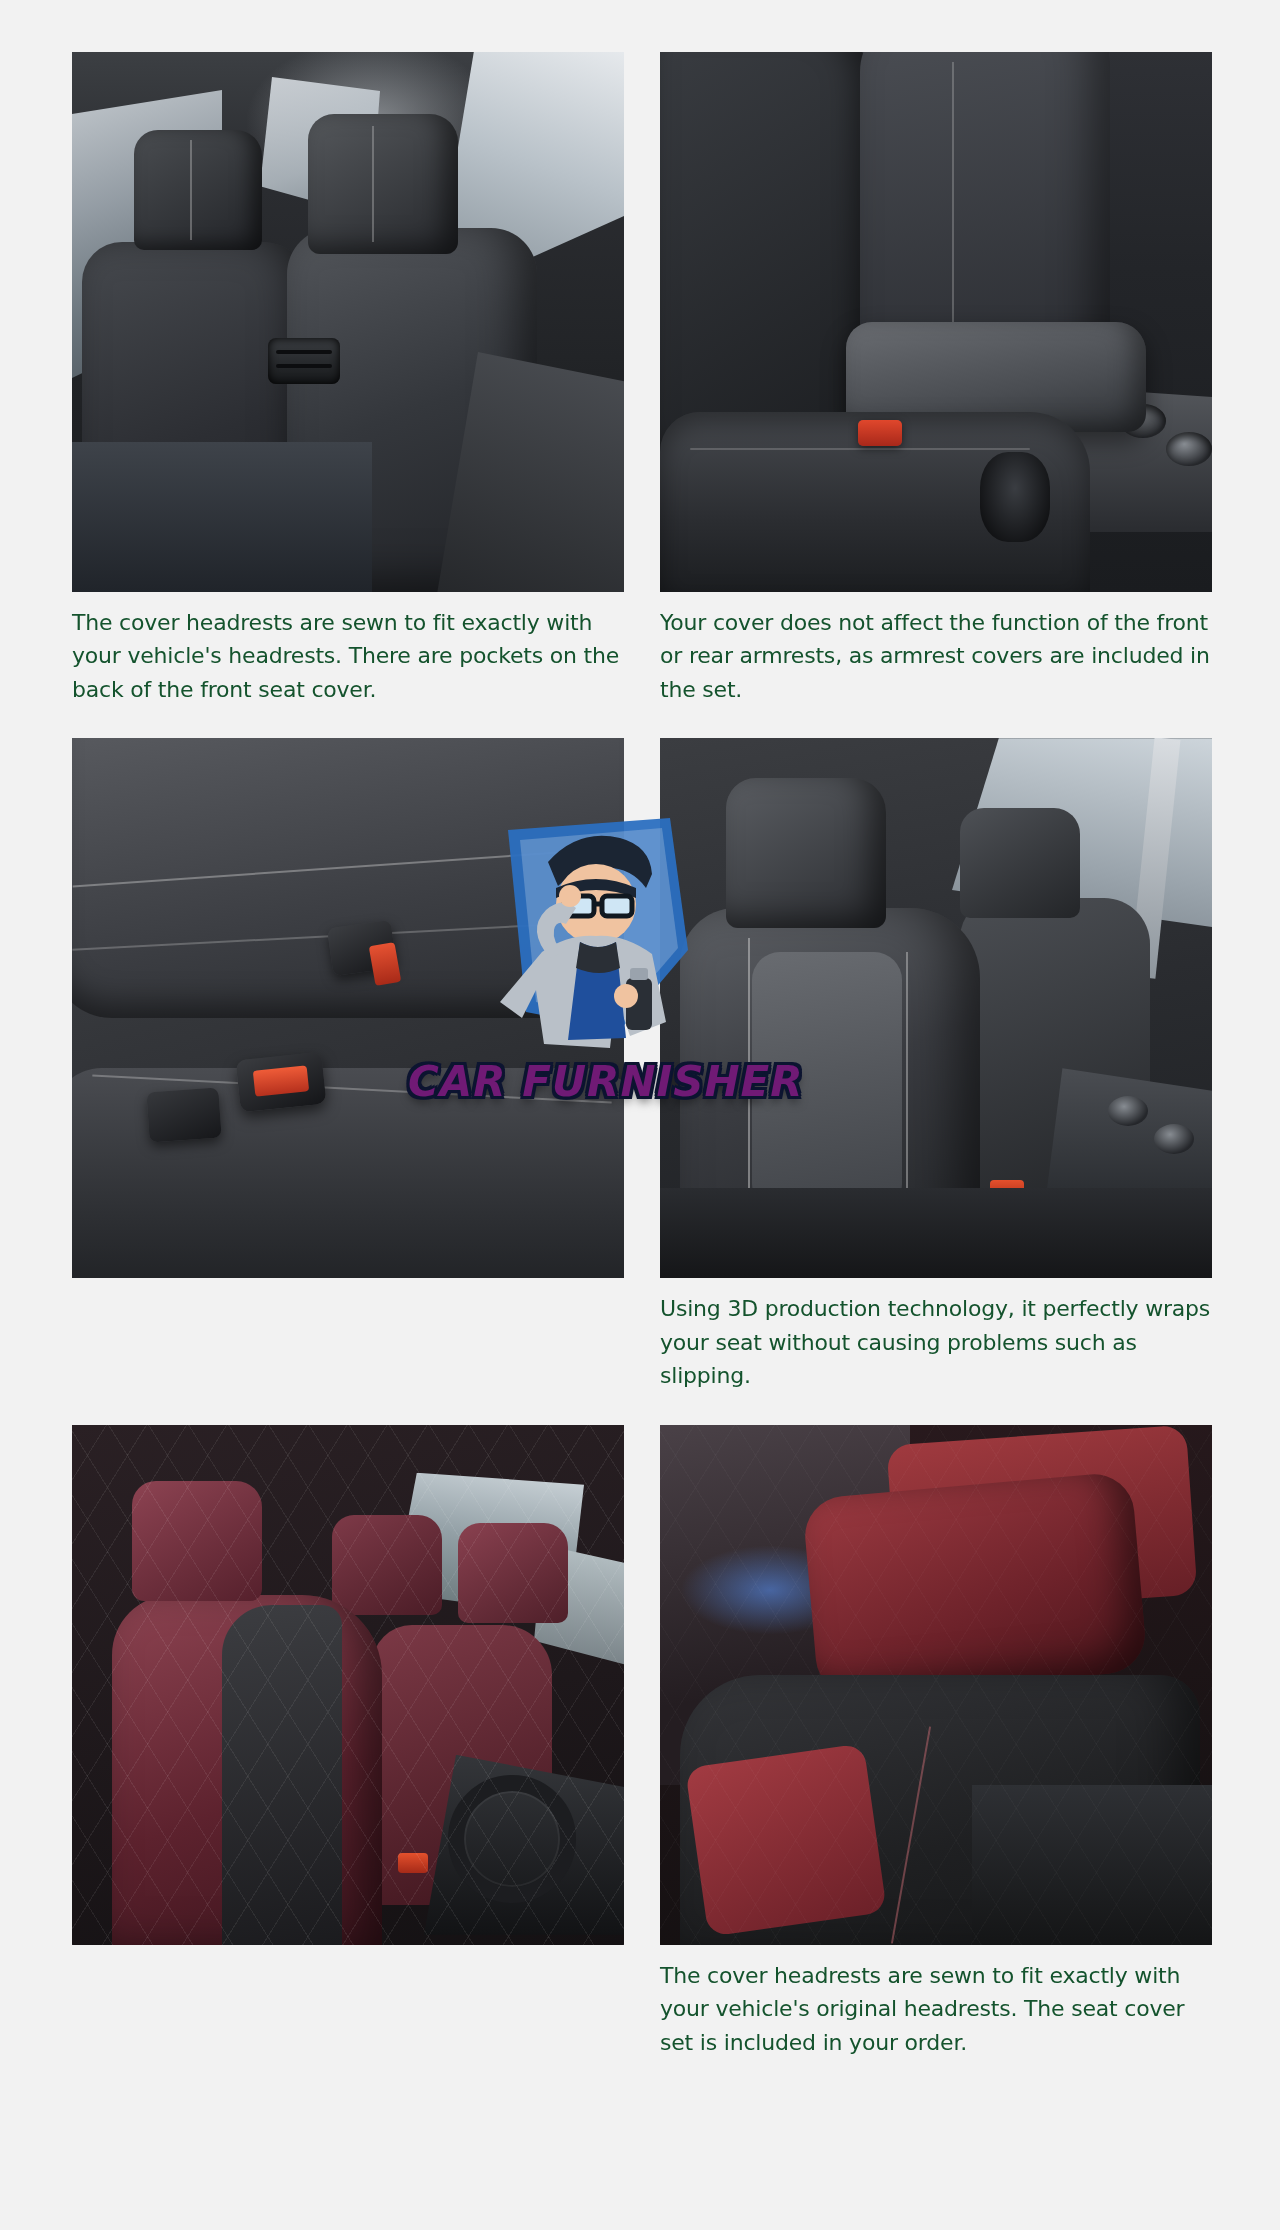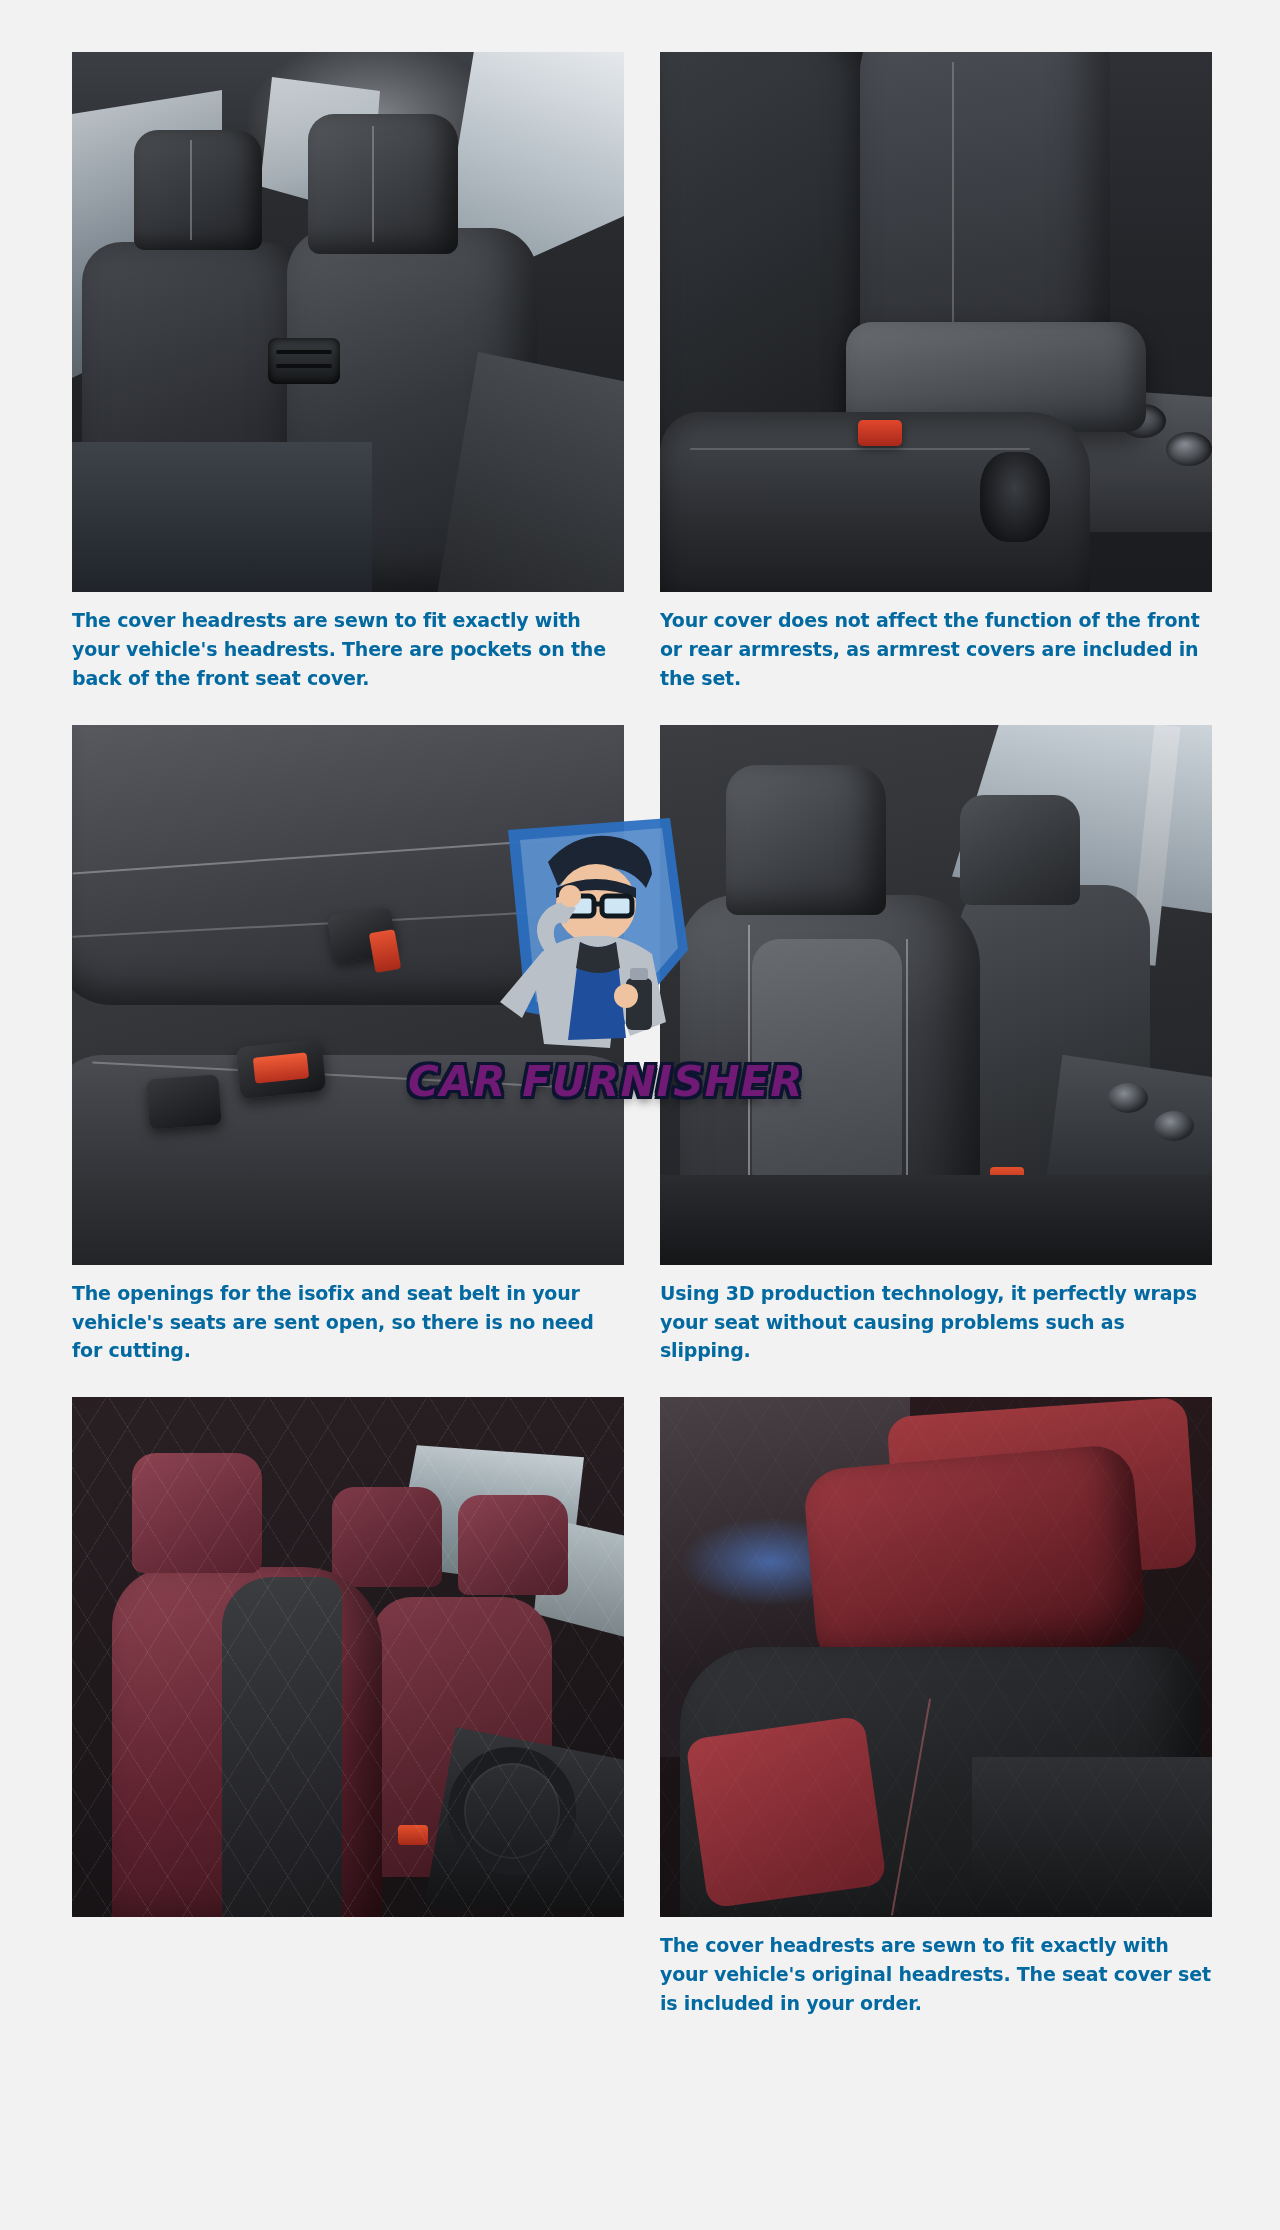--- a/index.html
+++ b/index.html
@@ -38,24 +38,24 @@
     height: 540px;
     position: relative;
     overflow: hidden;
     background: #1b1b1d;
   }
   .photo.row3 {
     height: 520px;
   }
   .caption {
     font-family: "DejaVu Sans", sans-serif;
-    font-weight: bold;
-    font-size: 19px;
+    font-weight: normal;
+    font-size: 22px;
     line-height: 1.52;
-    color: #0369a1;
+    color: #14532d;
     margin-top: 14px;
     margin-bottom: 32px;
     letter-spacing: -0.2px;
   }
 
   
   .p1 {
     background:
       radial-gradient(ellipse 180px 120px at 300px 70px, rgba(200,205,210,0.55), rgba(0,0,0,0) 70%),
       linear-gradient(180deg, #3c3f43 0%, #2b2d31 22%, #212326 60%, #191b1e 100%);
@@ -501,21 +501,20 @@
         <div class="cushion3"></div>
         <div class="seam1"></div>
         <div class="seam2"></div>
         <div class="seam3"></div>
         <div class="beltGuide"></div>
         <div class="beltTab1"></div>
         <div class="anchor"></div>
         <div class="buckleBig"></div>
         <div class="buckleRed"></div>
       </div>
-      <div class="caption">The openings for the isofix and seat belt in your vehicle's seats are sent open, so there is no need for cutting.</div>
     </div>
 
     <div class="cell">
       <div class="photo p4">
         <div class="sky"></div>
         <div class="pillar"></div>
         <div class="seatBack2"></div>
         <div class="hrB"></div>
         <div class="consoleR"></div>
         <div class="cupA"></div>

